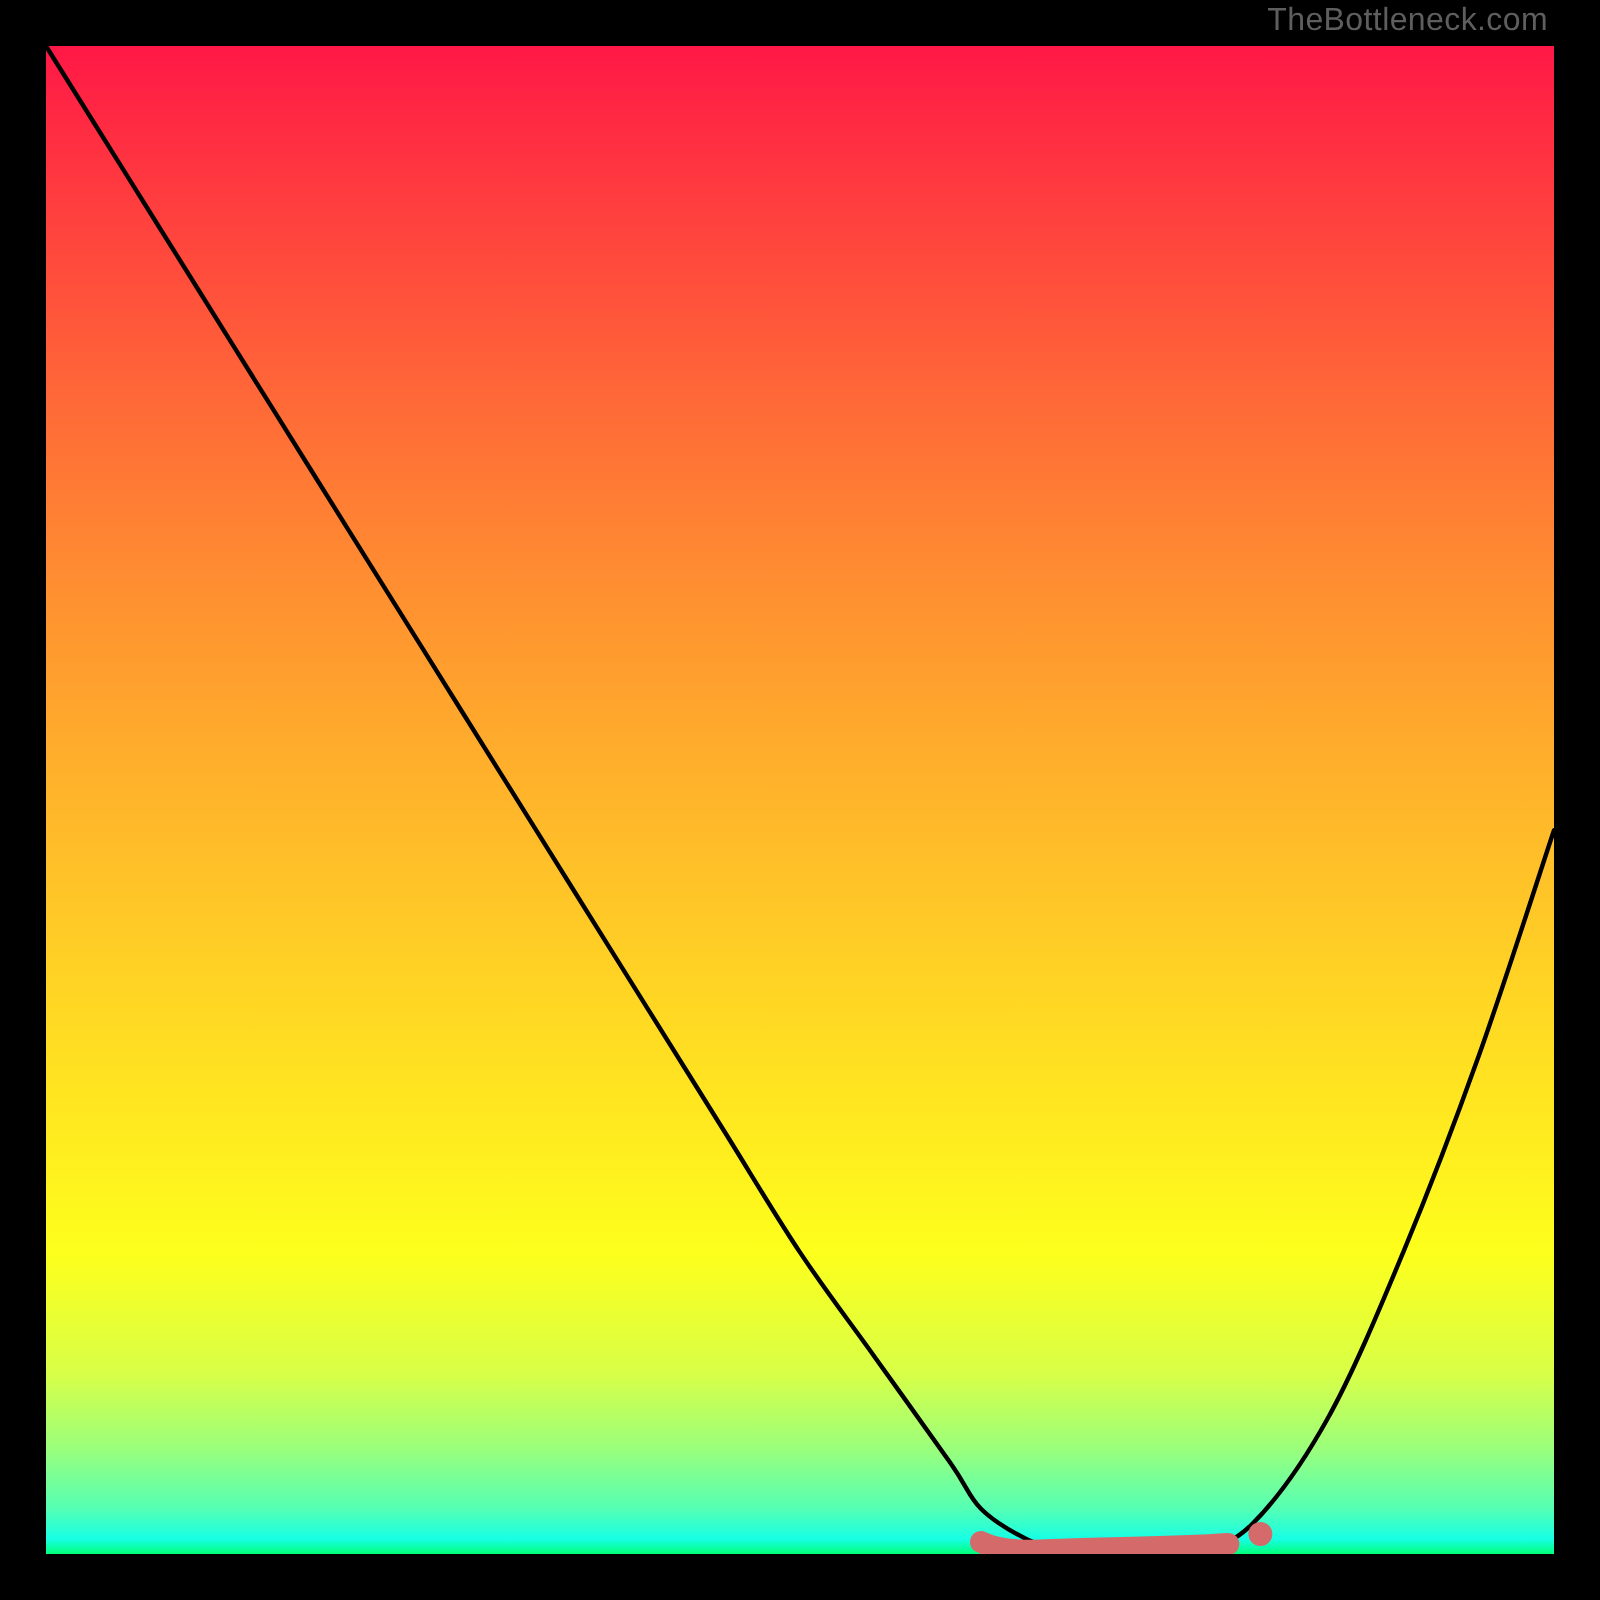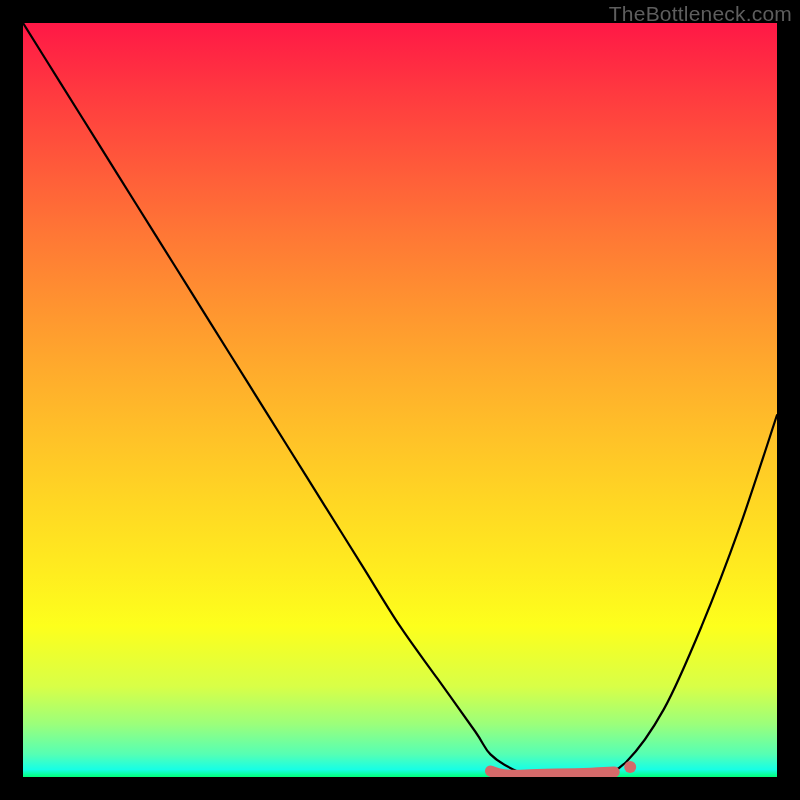--- a/index.html
+++ b/index.html
@@ -39,23 +39,23 @@
       #d8ff47 88%,
       #9bff7b 93%,
       #55ffb4 97%,
       #17ffe5 99%,
       #02ff7a 100%
     );
   }
   .watermark {
     position: absolute;
     top: 2px;
-    right: 8px;
+    right: 26px;
     color: #5e5e5e;
-    font-size: 21px;
+    font-size: 16px;
     font-weight: 400;
     letter-spacing: 0.2px;
     text-align: right;
   }
   svg.curve {
     position: absolute;
     left: 0;
     top: 0;
     width: 754px;
     height: 754px;

